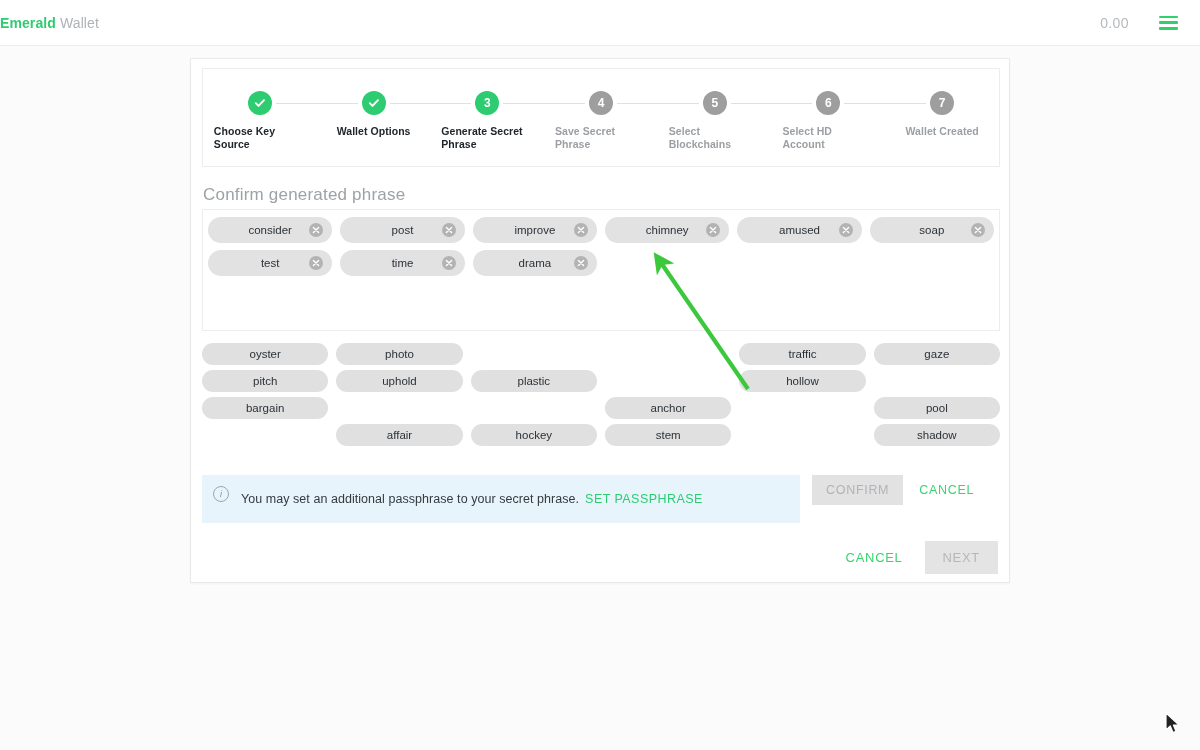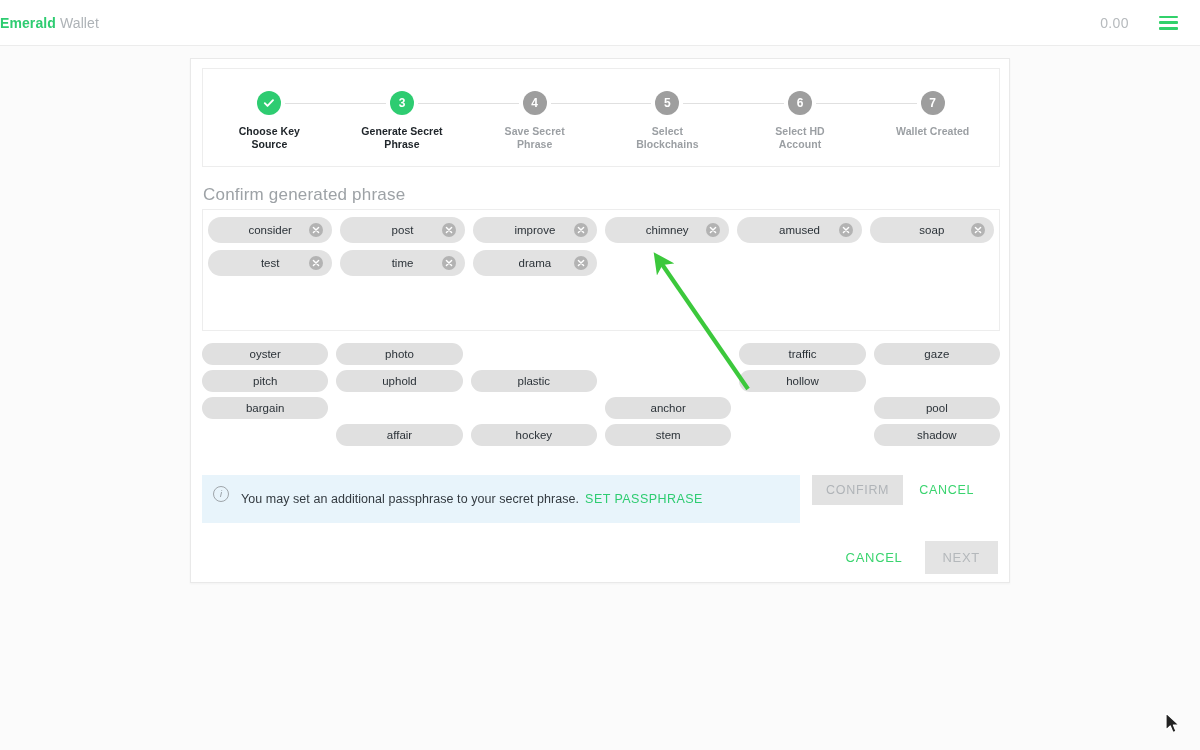--- a/index.html
+++ b/index.html
@@ -50,21 +50,21 @@
     font-size:12px;color:#fff;font-weight:600;position:relative;z-index:2;
     background:#9e9e9e;
   }
   .step.done .bubble,.step.active .bubble{background:#2ecc71;}
   .step .line{
     position:absolute;top:11.5px;height:1.5px;background:#e0e0e0;z-index:1;
   }
   .step .line.left{left:0;right:50%;margin-right:16px;}
   .step .line.right{right:0;left:50%;margin-left:16px;}
   .step .lbl{
-    margin-top:10px;font-size:10.5px;line-height:13px;text-align:center;
+    margin-top:10px;font-size:10.5px;line-height:13px;text-align:left;
     color:#9b9fa3;font-weight:700;max-width:92px;letter-spacing:.05px;
   }
   .step.done .lbl,.step.active .lbl{color:#20262b;}
   .chk{display:block;width:12px;height:12px;}
 
   
   #sec-title{
     position:absolute;left:12px;top:126px;font-size:17px;color:#9da2a6;
     font-weight:400;letter-spacing:.2px;
   }
@@ -175,20 +175,30 @@
   <div id="stepper-box">
     <div id="stepper">
         <div class="step done">
           <div class="line right"></div>
           <div class="bubble">
             <svg class="chk" viewBox="0 0 12 12">
               <path d="M1.8,6.2 L4.5,8.9 L10,3.2" fill="none" stroke="#fff" stroke-width="1.9" stroke-linecap="round" stroke-linejoin="round"></path>
             </svg>
           </div>
           <div class="lbl">Choose Key Source</div>
+        </div>
+        <div class="step done">
+          <div class="line left"></div>
+          <div class="line right"></div>
+          <div class="bubble">
+            <svg class="chk" viewBox="0 0 12 12">
+              <path d="M1.8,6.2 L4.5,8.9 L10,3.2" fill="none" stroke="#fff" stroke-width="1.9" stroke-linecap="round" stroke-linejoin="round"></path>
+            </svg>
+          </div>
+          <div class="lbl">Wallet Options</div>
         </div>
         <div class="step active">
           <div class="line left"></div>
           <div class="line right"></div>
           <div class="bubble">3</div>
           <div class="lbl">Generate Secret Phrase</div>
         </div>
         <div class="step ">
           <div class="line left"></div>
           <div class="line right"></div>

